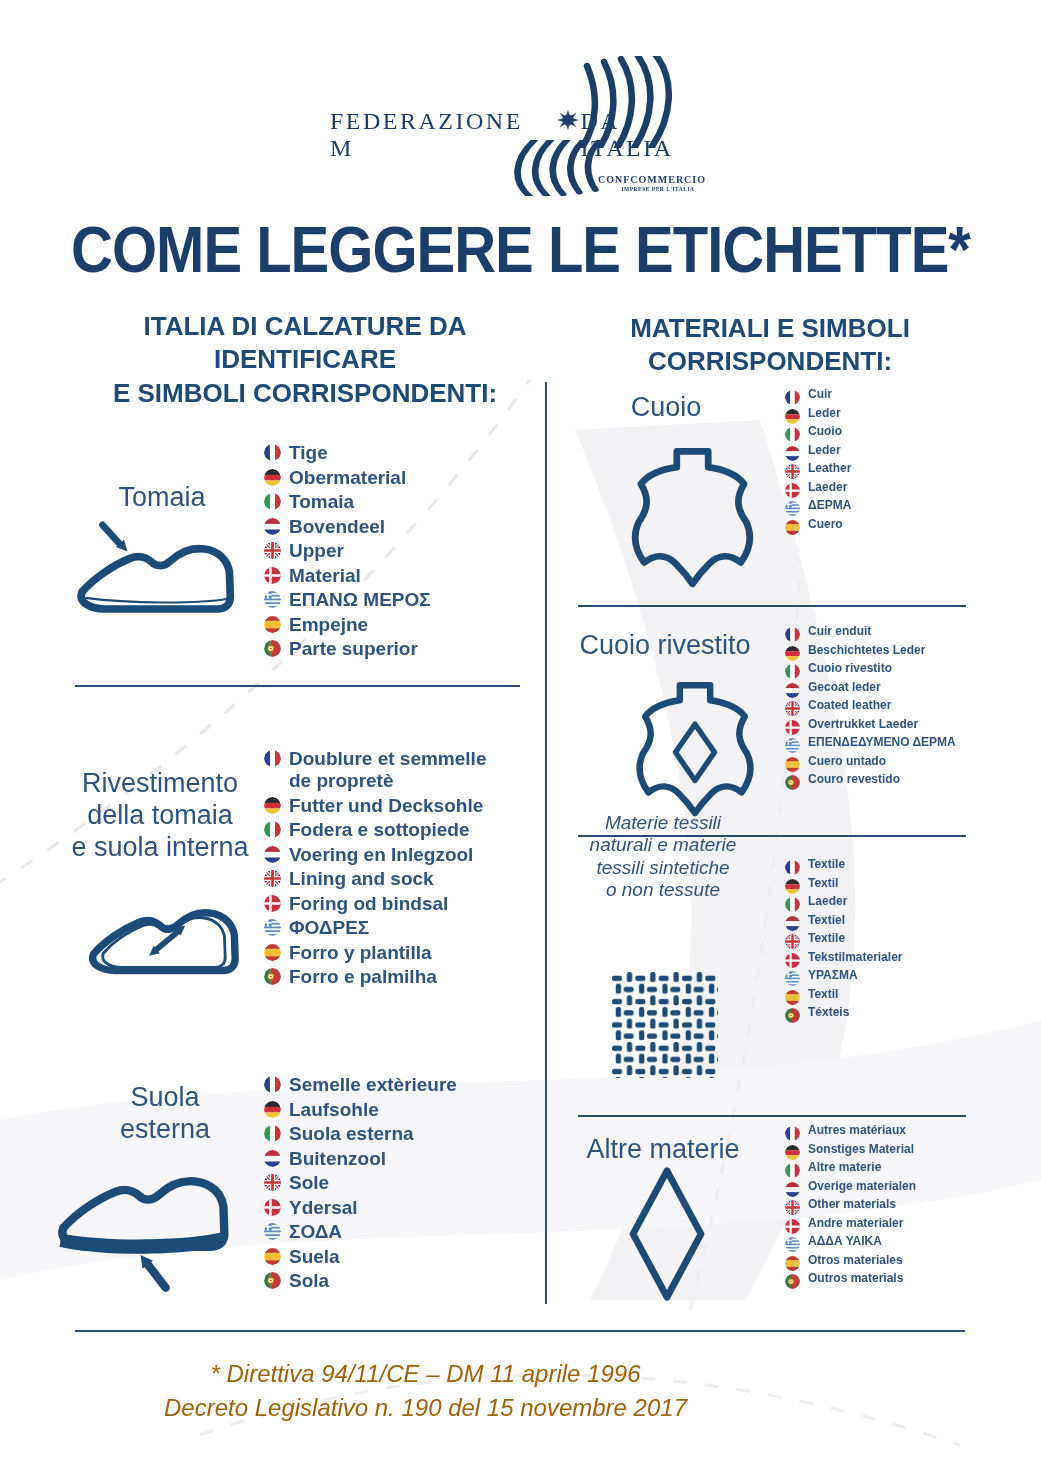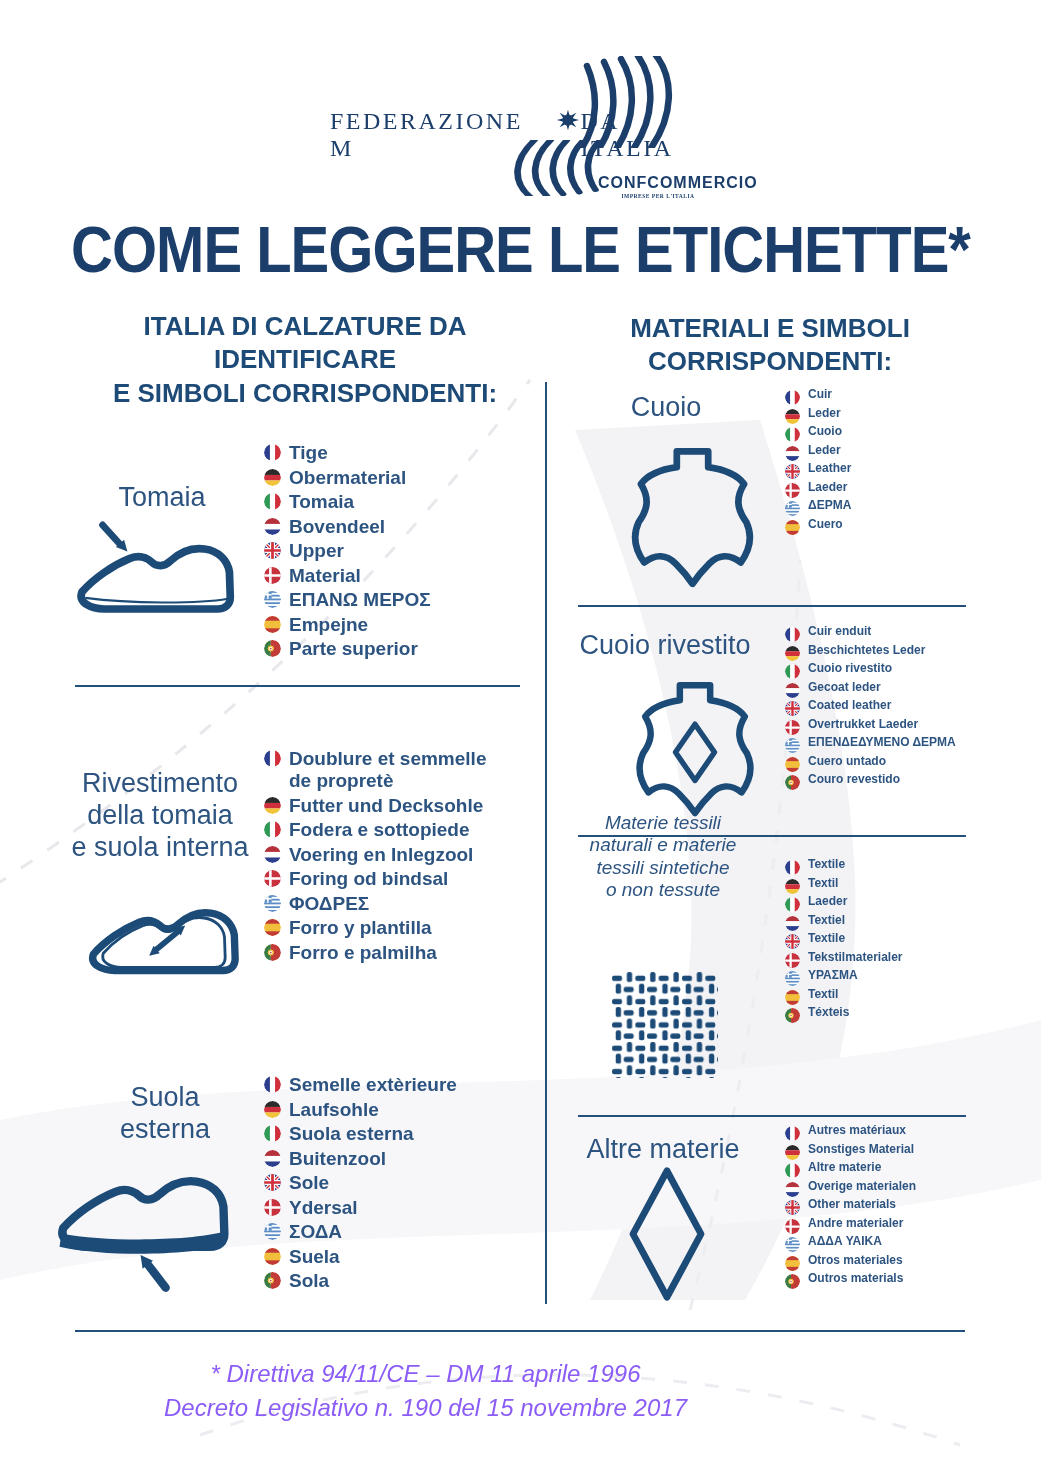--- a/index.html
+++ b/index.html
@@ -8,22 +8,22 @@
   .abs{position:absolute;}
   .pre{white-space:pre-line;}
   .bg-svg{position:absolute;left:0;top:0;z-index:0;}
   .z{z-index:2;}
 
   
   .brand-line{display:flex;align-items:flex-start;justify-content:center;
               font-family:"Liberation Serif","DejaVu Serif",serif;
               color:#1c3e6b;font-size:24px;letter-spacing:2.5px;font-weight:400;}
   .brand-line svg{margin:0 1px;}
-  .partner{font-family:Liberation Sans, sans-serif;color:#1c3e6b;
-           font-size:16px;letter-spacing:1px;font-weight:600;}
+  .partner{font-family:Liberation Serif, serif;color:#1c3e6b;
+           font-size:10px;letter-spacing:1px;font-weight:600;}
   .partner-tag{font-family:"Liberation Serif","DejaVu Serif",serif;color:#1c3e6b;
            font-size:5.5px;letter-spacing:.5px;font-weight:700;margin-top:1px;text-align:center;}
 
   
   .main-title{width:1041px;text-align:center;color:#1c3e6b;font-size:58px;font-weight:900;
               letter-spacing:-1px;transform:scaleY(1.12);transform-origin:top center;}
   .col-heading{text-align:center;color:#1d4a76;font-size:26px;font-weight:700;line-height:1.28;}
 
   
   .sec-label{text-align:center;color:#2d5480;font-size:27px;font-weight:500;line-height:1.18;}
@@ -34,21 +34,21 @@
   .left-list .lang-item{font-size:19px;line-height:1.16;margin-bottom:2.5px;}
   .right-list .lang-item{font-size:12px;line-height:1.06;margin-bottom:1.5px;}
   .flag{flex:0 0 auto;margin-top:2px;border-radius:50%;overflow:hidden;}
   .left-list .flag,.left-list .flag svg{width:17px;height:17px;display:block;}
   .right-list .flag,.right-list .flag svg{width:15px;height:15px;display:block;}
   .lang-text{white-space:pre-line;}
 
   .divider-h{height:2px;background:#24507c;}
   .divider-v{width:2px;background:#24507c;}
 
-  .footer-line{width:851px;text-align:center;font-style:italic;color:#8b5cf6;font-size:24px;
+  .footer-line{width:851px;text-align:center;font-style:italic;color:#a16207;font-size:24px;
                font-weight:400;font-family:"Liberation Sans","DejaVu Sans",sans-serif;}
 </style>
 </head>
 <body>
 
 <svg width="0" height="0" style="position:absolute">
     <defs>
       <clipPath id="fc">
         <circle cx="10" cy="10" r="10"></circle>
       </clipPath>
@@ -291,20 +291,34 @@
       <span class="flag">
         <svg viewBox="0 0 20 20">
           <g clip-path="url(#fc)">
             <rect width="20" height="7" fill="#b5313c"></rect>
             <rect y="7" width="20" height="6.5" fill="#fff"></rect>
             <rect y="13.5" width="20" height="6.5" fill="#2b3f8e"></rect>
           </g>
         </svg>
       </span>
       <span class="lang-text">Voering en Inlegzool</span>
+    </div>
+    <div class="lang-item">
+      <span class="flag">
+        <svg viewBox="0 0 20 20">
+          <g clip-path="url(#fc)">
+            <rect width="20" height="20" fill="#2b3f8e"></rect>
+            <path d="M0,0 L20,20 M20,0 L0,20" stroke="#fff" stroke-width="4"></path>
+            <path d="M0,0 L20,20 M20,0 L0,20" stroke="#d0303c" stroke-width="1.6"></path>
+            <path d="M10,0 V20 M0,10 H20" stroke="#fff" stroke-width="6"></path>
+            <path d="M10,0 V20 M0,10 H20" stroke="#d0303c" stroke-width="3.2"></path>
+          </g>
+        </svg>
+      </span>
+      <span class="lang-text">Lining and sock</span>
     </div>
     <div class="lang-item">
       <span class="flag">
         <svg viewBox="0 0 20 20">
           <g clip-path="url(#fc)">
             <rect width="20" height="20" fill="#c8313e"></rect>
             <path d="M7.5,0 V20 M0,10 H20" stroke="#fff" stroke-width="3"></path>
           </g>
         </svg>
       </span>

